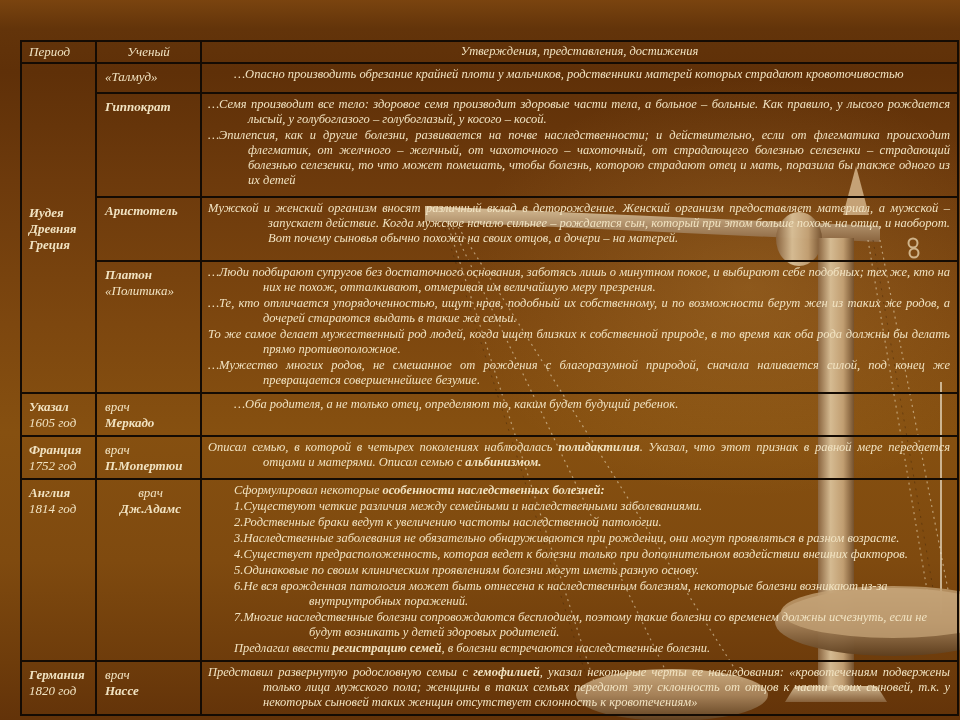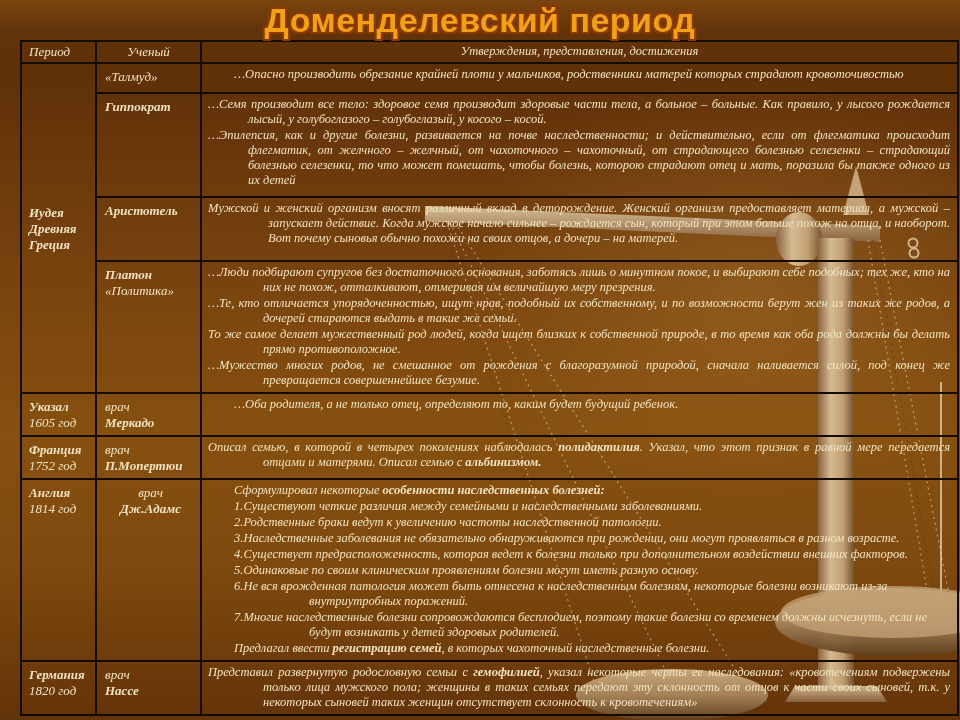--- a/index.html
+++ b/index.html
@@ -91,21 +91,20 @@
       <circle cx="913" cy="243" r="4.5"></circle>
         <circle cx="914" cy="253" r="4.5"></circle>
     </g>
     <g>
       <ellipse cx="893" cy="622" rx="118" ry="34" fill="url(#panG)" opacity="0.95"></ellipse>
       <ellipse cx="893" cy="612" rx="112" ry="26" fill="#c2a074" opacity="0.8"></ellipse>
       <ellipse cx="672" cy="695" rx="96" ry="26" fill="url(#panG)" opacity="0.95"></ellipse>
     </g>
   </svg>
 
-  <div class="title">Доменделевский период</div>
 
   <table class="grid">
     <colgroup>
         <col style="width:75px">
         <col style="width:105px">
         <col style="width:757px">
       </colgroup>
 
     <tbody>
         <tr style="height:22px">
@@ -191,21 +190,21 @@
       </td>
       <td class="c3">
         <p class="noj"><span>Сформулировал некоторые </span><b>особенности наследственных болезней:</b></p>
         <p class="hang75 noj">1.Существуют четкие различия между семейными и наследственными заболеваниями.</p>
         <p class="hang75 noj">2.Родственные браки ведут к увеличению частоты наследственной патологии.</p>
         <p class="hang75 noj">3.Наследственные заболевания не обязательно обнаруживаются при рождении, они могут проявляться в разном возрасте.</p>
         <p class="hang75 noj">4.Существует предрасположенность, которая ведет к болезни только при дополнительном воздействии внешних факторов.</p>
         <p class="hang75 noj">5.Одинаковые по своим клиническим проявлениям болезни могут иметь разную основу.</p>
         <p class="hang75 noj">6.Не вся врожденная патология может быть отнесена к наследственным болезням, некоторые болезни возникают из-за внутриутробных поражений.</p>
         <p class="hang75 noj">7.Многие наследственные болезни сопровождаются бесплодием, поэтому такие болезни со временем должны исчезнуть, если не будут возникать у детей здоровых родителей.</p>
-        <p class="noj"><span>Предлагал ввести </span><b>регистрацию семей</b><span>, в которых чахоточный наследственные болезни.</span></p>
+        <p class="noj"><span>Предлагал ввести </span><b>регистрацию семей</b><span>, в болезни встречаются наследственные болезни.</span></p>
       </td>
     </tr>
 
     <tr style="height:54px">
       <td class="c1">
         <span class="b">Германия</span><br>
         <span>1820 год</span>
       </td>
       <td class="c2">
         <span>врач</span><br>

